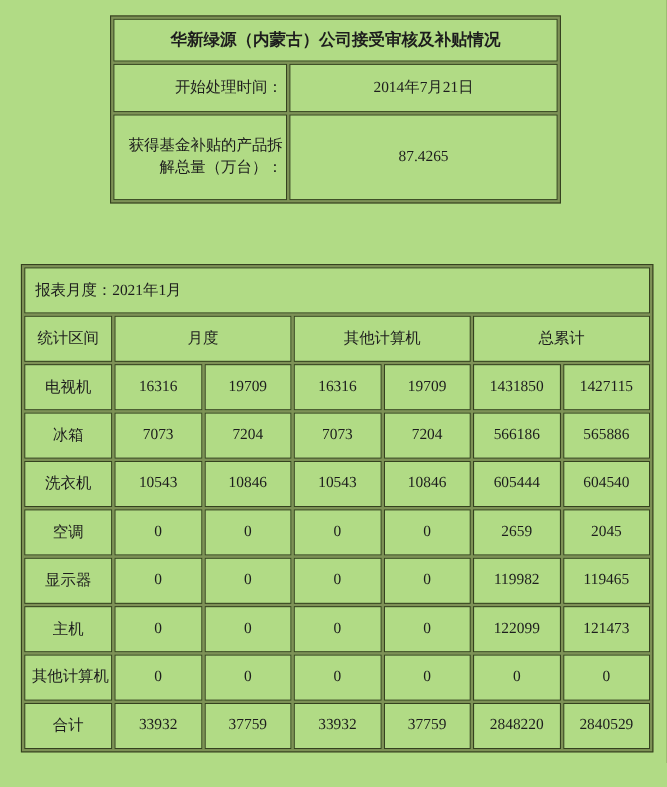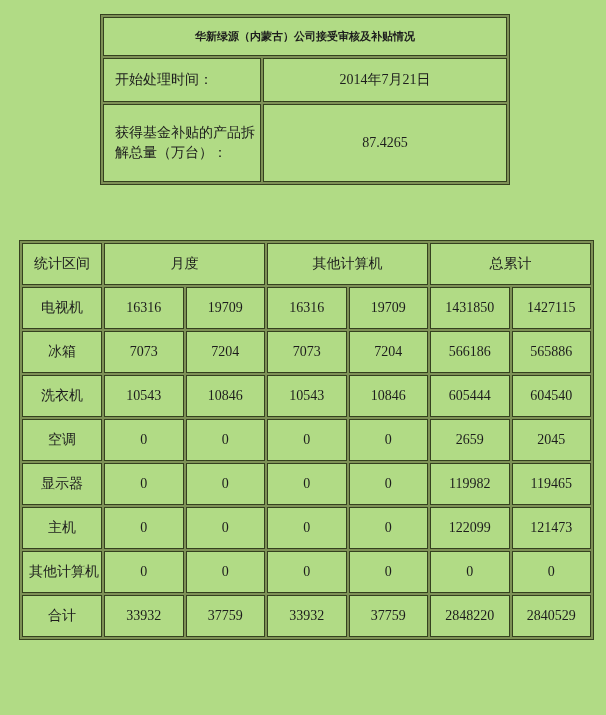--- a/index.html
+++ b/index.html
@@ -30,24 +30,24 @@
   
   .summary-table {
     position: absolute;
     left: 100px;
     top: 14px;
     width: 410px;
   }
   .summary-table .title-cell {
     height: 33px;
     font-weight: bold;
-    font-size: 11px;
+    font-size: 15px;
   }
   .summary-table .label-cell {
-    text-align: left;
+    text-align: right;
     padding-left: 11px;
     height: 38px;
   }
   .summary-table .tall .label-cell,
   .summary-table .tall .value-cell { height: 72px; }
   .summary-table .label-cell.tall-label { line-height: 1.45; }
   
   .report-table {
     position: absolute;
     left: 19px;
@@ -93,20 +93,23 @@
   <colgroup>
     <col style="width:80px">
       <col>
       <col>
       <col>
       <col>
       <col>
       <col>
   </colgroup>
   <tbody>
+      <tr>
+    <td colspan="7" class="month-cell"><span>报表月度：</span><span>2021年1月</span></td>
+  </tr>
   <tr>
     <td>统计区间</td>
     <td colspan="2">月度</td>
     <td colspan="2">其他计算机</td>
     <td colspan="2">总累计</td>
   </tr>
 
   <tr>
     <td>电视机</td>
     <td>16316</td>

